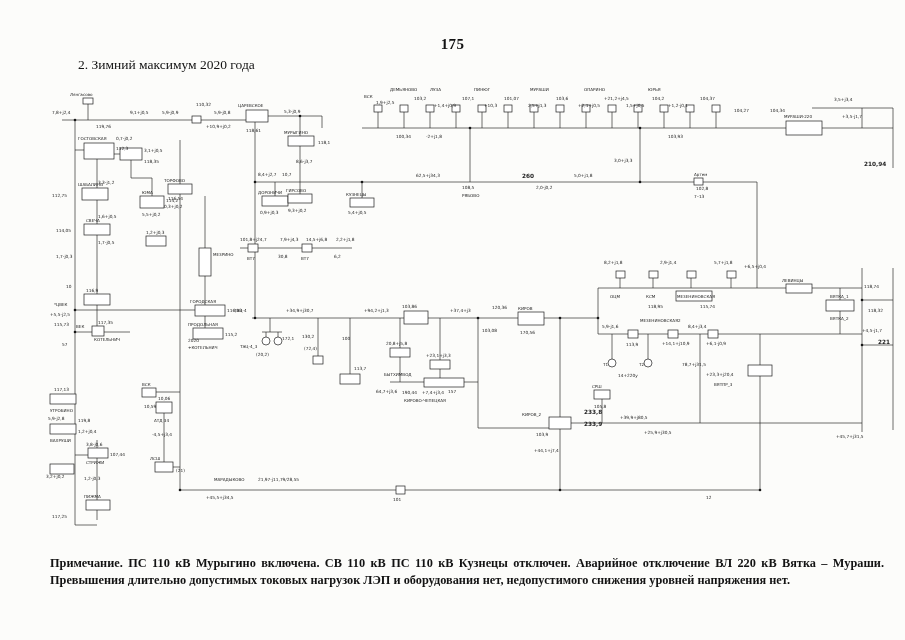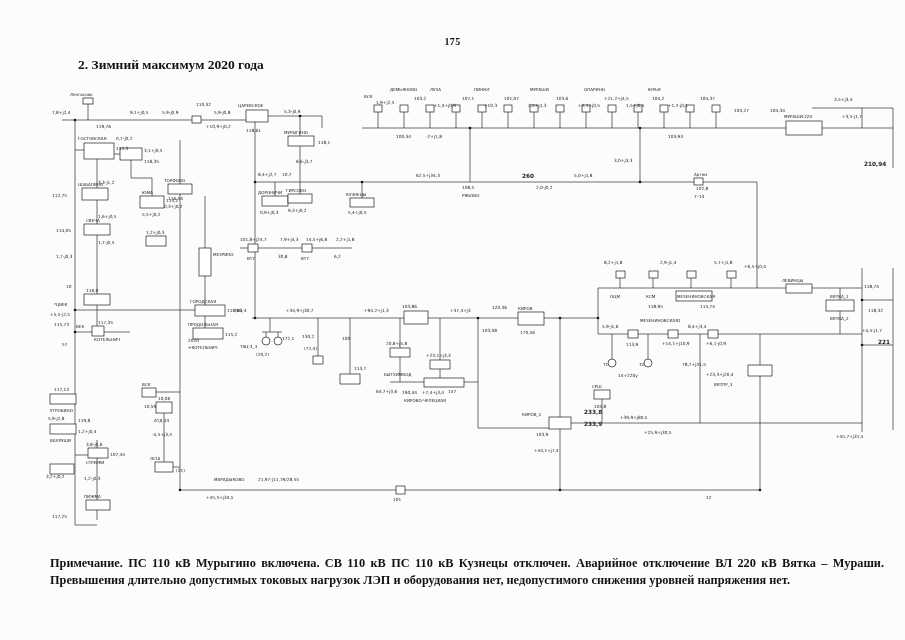--- a/index.html
+++ b/index.html
@@ -1,20 +1,20 @@
 <!DOCTYPE html>
 <html><head>
 <meta charset="utf-8">
 <style>
   html,body{margin:0;padding:0}
   body{position:relative;width:905px;height:640px;background:#fcfcfa;overflow:hidden;
        font-family:"Liberation Serif",serif;color:#131313}
   .page-number{position:absolute;top:36px;left:0;width:905px;text-align:center;
-       font-size:10px;font-weight:bold;letter-spacing:.4px}
-  .heading{position:absolute;top:57px;left:78px;font-size:13.5px;font-weight:bold}
+       font-size:15px;font-weight:bold;letter-spacing:.4px}
+  .heading{position:absolute;top:57px;left:78px;font-size:13.5px;font-weight:normal}
   .note{position:absolute;top:555px;left:50px;width:834px;font-size:12.3px;font-weight:bold;
        line-height:1.42;text-align:justify}
   svg.diagram{position:absolute;left:0;top:0}
   .wire{stroke:#1f1f1f;stroke-width:.65;fill:none}
   .nodebox{stroke:#1f1f1f;stroke-width:.7;fill:#ffffff}
   .gen{stroke:#1f1f1f;stroke-width:.7;fill:#ffffff}
   .jdot{fill:#161616}
   text.lbl{font-family:"DejaVu Sans",sans-serif;fill:#1d1d1d}
   .n{font-size:4.3px}
   .nm{font-size:4.1px}

